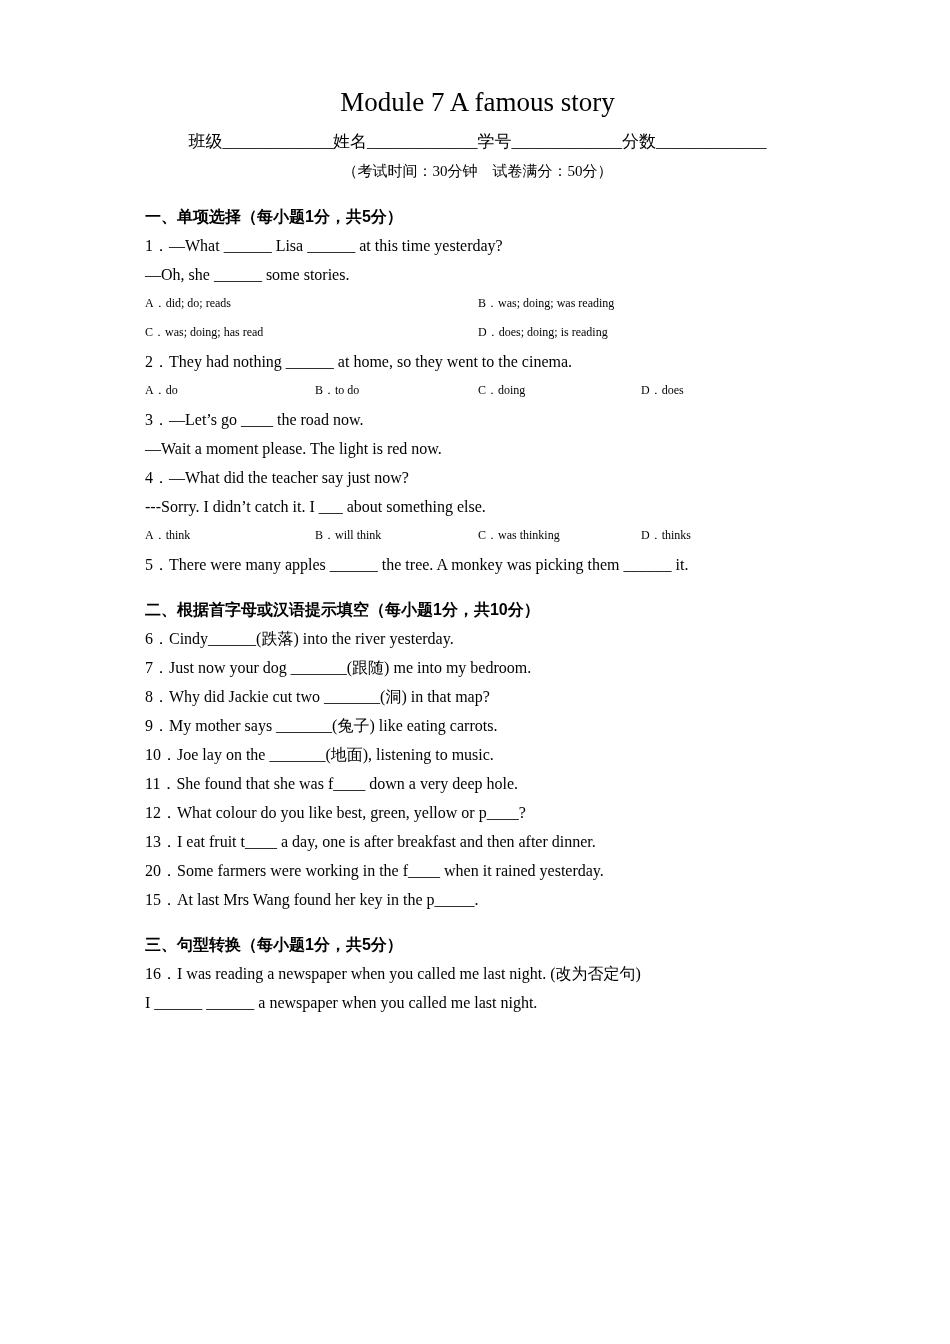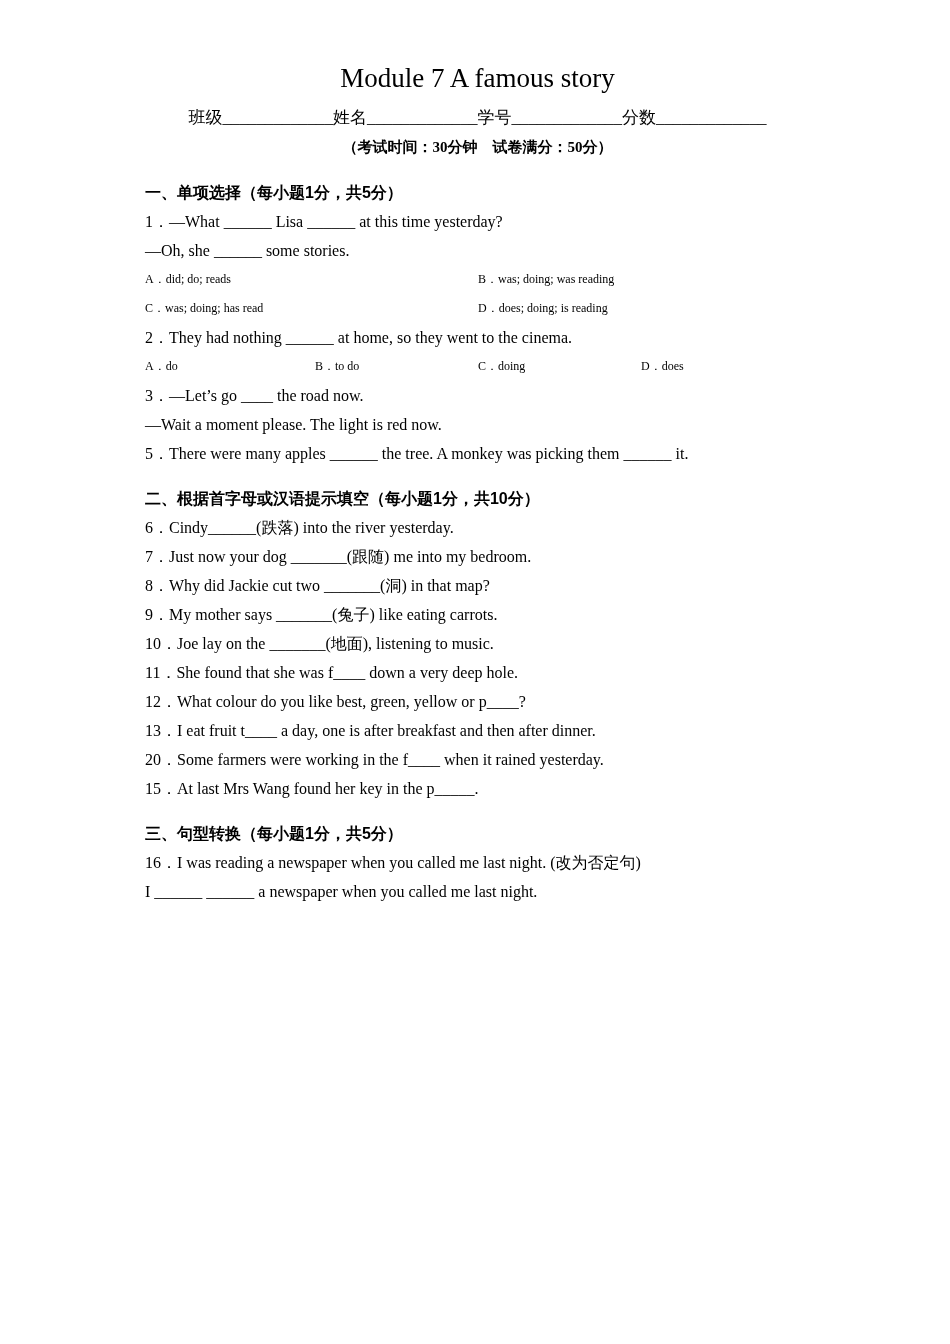--- a/index.html
+++ b/index.html
@@ -3,21 +3,21 @@
 <meta charset="utf-8">
 <style>
   html, body { margin: 0; padding: 0; background: #ffffff; }
   .page {
     position: relative;
     width: 950px;
     min-height: 1344px;
     margin: 0 auto;
     background: #ffffff;
     box-sizing: border-box;
-    padding: 60px 140px 40px 145px;
+    padding: 84px 140px 40px 145px;
     font-family: "Liberation Serif", serif;
     color: #000000;
   }
   .title {
     margin: 0;
     font-size: 27px;
     line-height: 36px;
     font-weight: normal;
     text-align: center;
     font-family: "Liberation Serif", serif;
@@ -36,21 +36,20 @@
     line-height: 28px;
     text-align: center;
     white-space: nowrap;
   }
   .info-field { display: inline-block; font-family: Liberation Serif, serif; }
   .info-blank { letter-spacing: 0; }
   .exam-note {
     font-size: 15px;
     line-height: 30px;
     text-align: center;
-    font-weight: bold;
   }
   .sec-heading {
     margin-top: 16px;
     font-family: "Liberation Sans", sans-serif;
     font-weight: bold;
     font-size: 16px;
     line-height: 29px;
   }
   .qline {
     font-size: 16px;
@@ -101,20 +100,30 @@
         <span class="opt">C．doing</span>
         <span class="opt">D．does</span>
       </div>
     </div>
 
     <div class="q">
       <div class="qline">3．—Let’s go ____ the road now.</div>
       <div class="qline">—Wait a moment please. The light is red now.</div>
     </div>
 
+    <div class="q">
+      <div class="qline">4．—What did the teacher say just now?</div>
+      <div class="qline">---Sorry. I didn’t catch it. I ___ about something else.</div>
+      <div class="opts cols4">
+        <span class="opt">A．think</span>
+        <span class="opt">B．will think</span>
+        <span class="opt">C．was thinking</span>
+        <span class="opt">D．thinks</span>
+      </div>
+    </div>
 
     <div class="q">
       <div class="qline">5．There were many apples ______ the tree. A monkey was picking them ______ it.</div>
     </div>
   </div>
 
   <div class="section">
     <div class="sec-heading">二、根据首字母或汉语提示填空（每小题1分，共10分）</div>
     <div class="qline">6．Cindy______(跌落) into the river yesterday.</div>
     <div class="qline">7．Just now your dog _______(跟随) me into my bedroom.</div>

